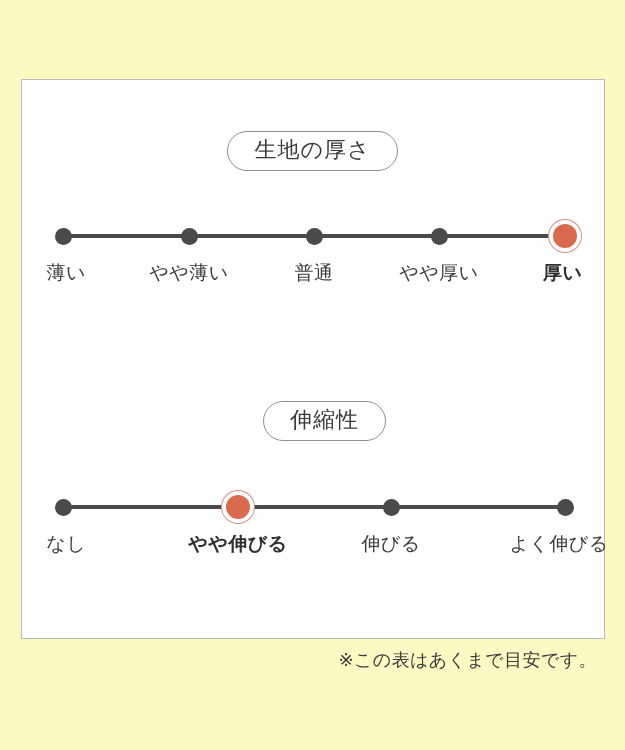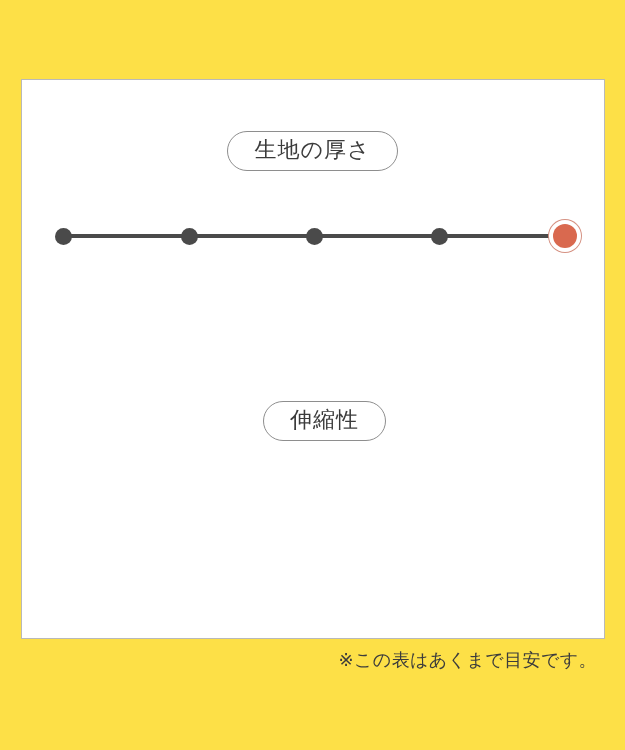--- a/index.html
+++ b/index.html
@@ -11,21 +11,21 @@
     width: 625px;
     height: 750px;
     font-family: "DejaVu Sans", "Liberation Sans", sans-serif;
     -webkit-font-smoothing: antialiased;
   }
 
   .page {
     position: relative;
     width: 625px;
     height: 750px;
-    background: #fde047;
+    background: #fef9c3;
     overflow: hidden;
   }
 
   
   .frame {
     position: absolute;
     left: 21px;
     top: 79px;
     width: 584px;
     height: 560px;
@@ -142,22 +142,44 @@
 
   <div class="scale" style="top:213px;">
     <div class="track-wrap">
       <div class="track-line"></div>
       <div class="dot" style="left:63px;"></div>
       <div class="dot" style="left:189px;"></div>
       <div class="dot" style="left:314px;"></div>
       <div class="dot" style="left:439px;"></div>
       <div class="dot active" style="left:565px;"></div>
     </div>
+    <div class="labels">
+      <div class="label edge-first" style="left:63px;">薄い</div>
+      <div class="label" style="left:189px;">やや薄い</div>
+      <div class="label" style="left:314px;">普通</div>
+      <div class="label" style="left:439px;">やや厚い</div>
+      <div class="label active edge-last" style="left:565px;">厚い</div>
+    </div>
   </div>
 
   <div class="pill-row" style="top:401px;margin-left:12px;">
     <div class="pill">伸縮性</div>
   </div>
 
+  <div class="scale" style="top:484px;">
+    <div class="track-wrap">
+      <div class="track-line"></div>
+      <div class="dot" style="left:63px;"></div>
+      <div class="dot active" style="left:238px;"></div>
+      <div class="dot" style="left:391px;"></div>
+      <div class="dot" style="left:565px;"></div>
+    </div>
+    <div class="labels">
+      <div class="label edge-first" style="left:63px;">なし</div>
+      <div class="label active" style="left:238px;">やや伸びる</div>
+      <div class="label" style="left:391px;">伸びる</div>
+      <div class="label edge-last" style="left:565px;">よく伸びる</div>
+    </div>
+  </div>
 
   <div class="footnote">※この表はあくまで目安です。</div>
 
 </div>
 
 </body></html>

